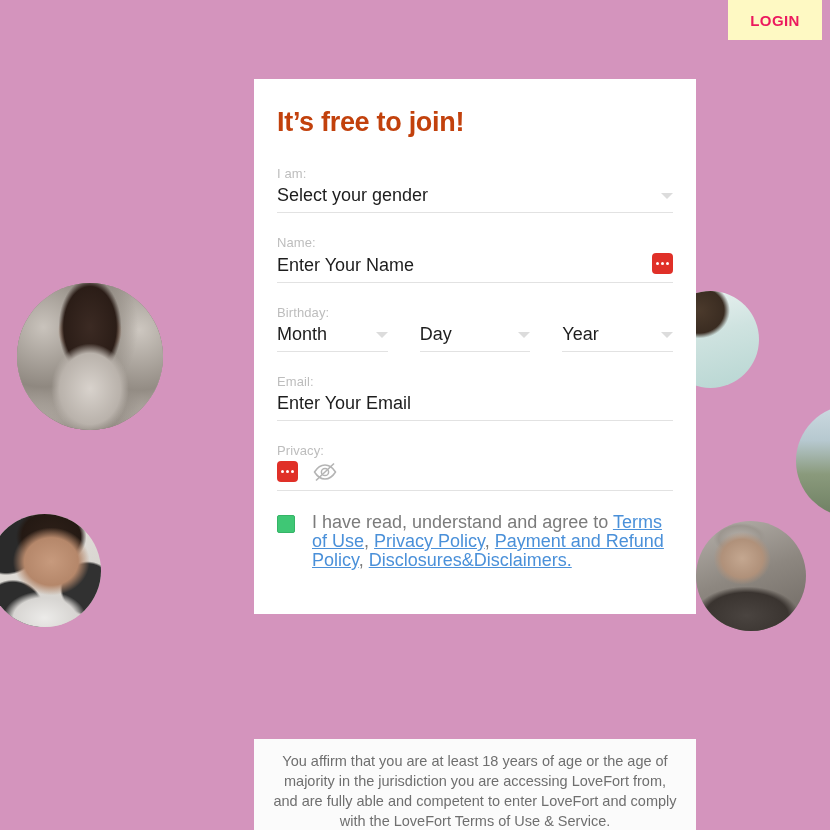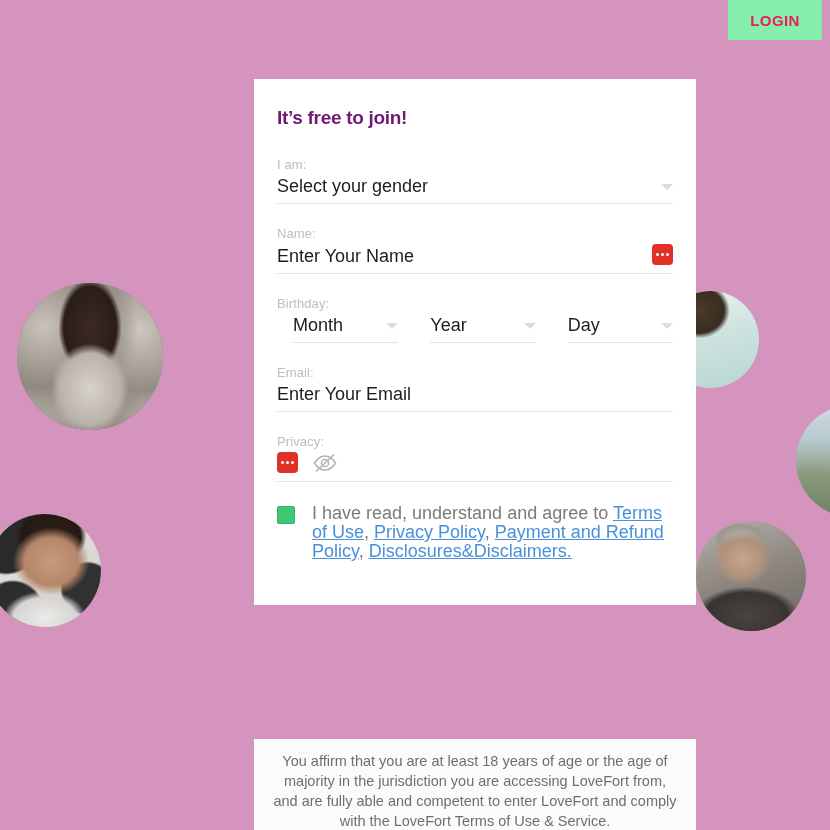--- a/index.html
+++ b/index.html
@@ -88,21 +88,21 @@
       linear-gradient(160deg, #b6b1ab 0%, #8d8780 48%, #6d6761 100%);
   }
 
   
   .login-btn {
     position: absolute;
     right: 8px;
     top: 0;
     width: 94px;
     height: 40px;
-    background: #86efac;
+    background: #fef9c3;
     display: flex;
     align-items: center;
     justify-content: center;
     font-size: 15px;
     font-weight: bold;
     letter-spacing: .4px;
     color: #ec1a5e;
     cursor: pointer;
     z-index: 40;
   }
@@ -112,23 +112,23 @@
     position: absolute;
     left: 254px;
     top: 79px;
     width: 442px;
     background: #ffffff;
     padding: 28px 23px 22px 23px;
     z-index: 20;
   }
 
   .card-title {
-    font-size: 19px;
+    font-size: 27px;
     font-weight: bold;
-    color: #701a75;
+    color: #c2410c;
     letter-spacing: -0.3px;
     margin-bottom: 28px;
   }
 
   .field { position: relative; margin-bottom: 22px; }
 
   .field-label {
     font-size: 13px;
     color: #bdbdbd;
     margin-bottom: 3px;
@@ -183,21 +183,21 @@
 
   .eye-icon {
     width: 26px; height: 22px;
     margin-left: 14px;
     margin-bottom: 1px;
     flex: none;
     cursor: pointer;
   }
 
   
-  .birthday-row { display: flex; gap: 32px; margin-left: 16px; }
+  .birthday-row { display: flex; gap: 32px; }
   .birthday-row .bd-col { flex: 1; }
 
   
   .terms {
     display: flex;
     align-items: flex-start;
     margin-top: 2px;
     margin-bottom: 22px;
   }
 
@@ -306,27 +306,27 @@
     <div class="field-label">Birthday:</div>
     <div class="birthday-row">
       <div class="bd-col">
         <div class="field-control">
           <span class="field-value">Month</span>
           <span class="caret"></span>
         </div>
       </div>
       <div class="bd-col">
         <div class="field-control">
-          <span class="field-value">Year</span>
+          <span class="field-value">Day</span>
           <span class="caret"></span>
         </div>
       </div>
       <div class="bd-col">
         <div class="field-control">
-          <span class="field-value">Day</span>
+          <span class="field-value">Year</span>
           <span class="caret"></span>
         </div>
       </div>
     </div>
   </div>
 
   <div class="field">
     <div class="field-label">Email:</div>
     <div class="field-control">
       <span class="field-value">Enter Your Email</span>

